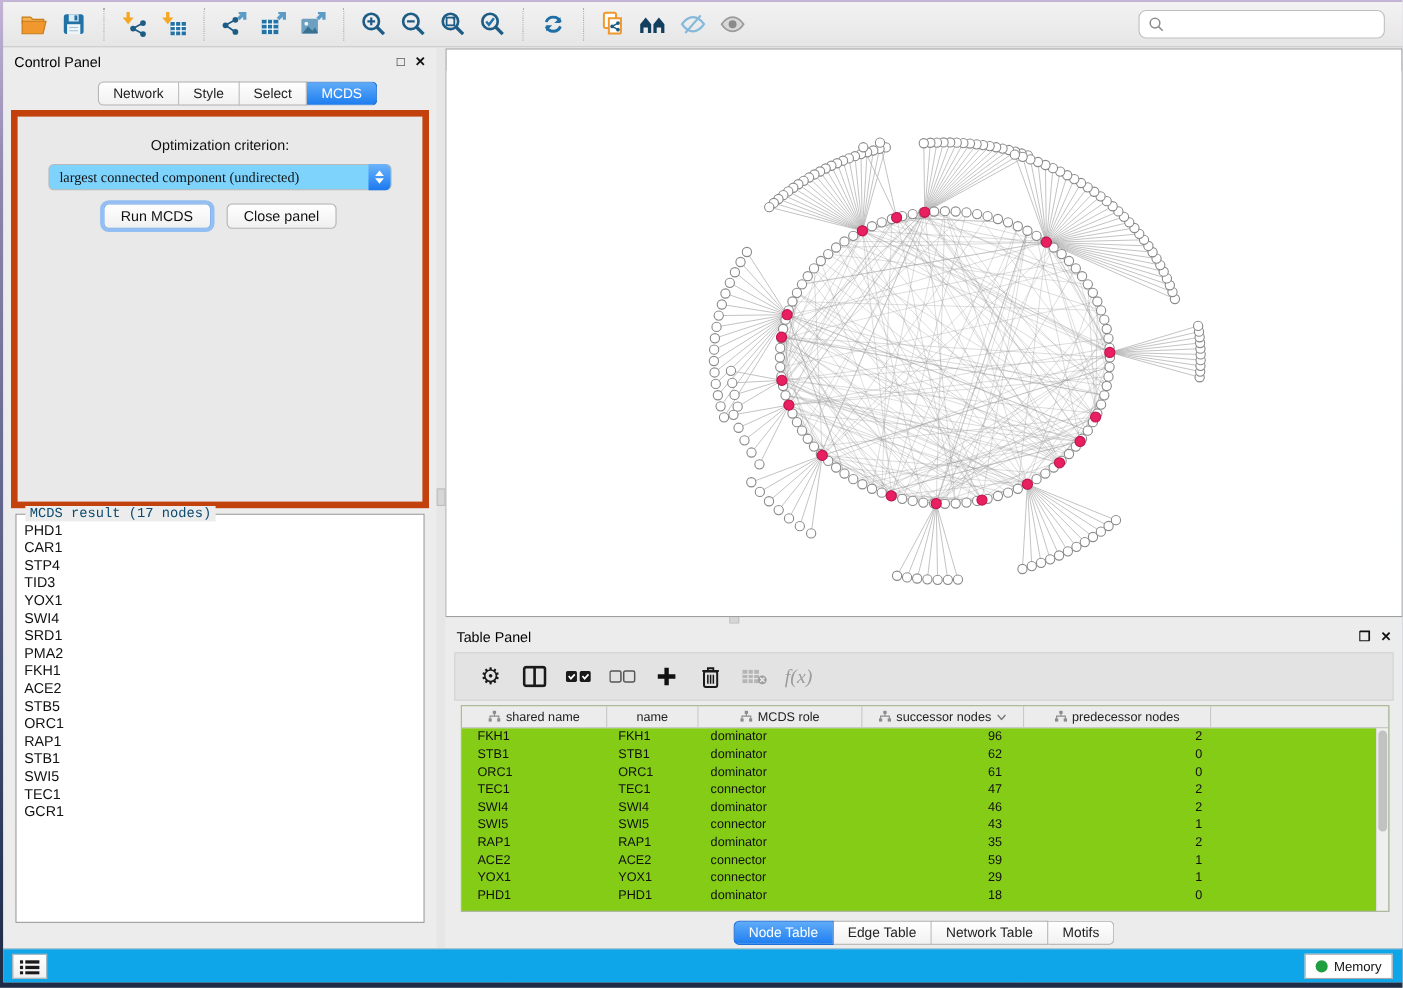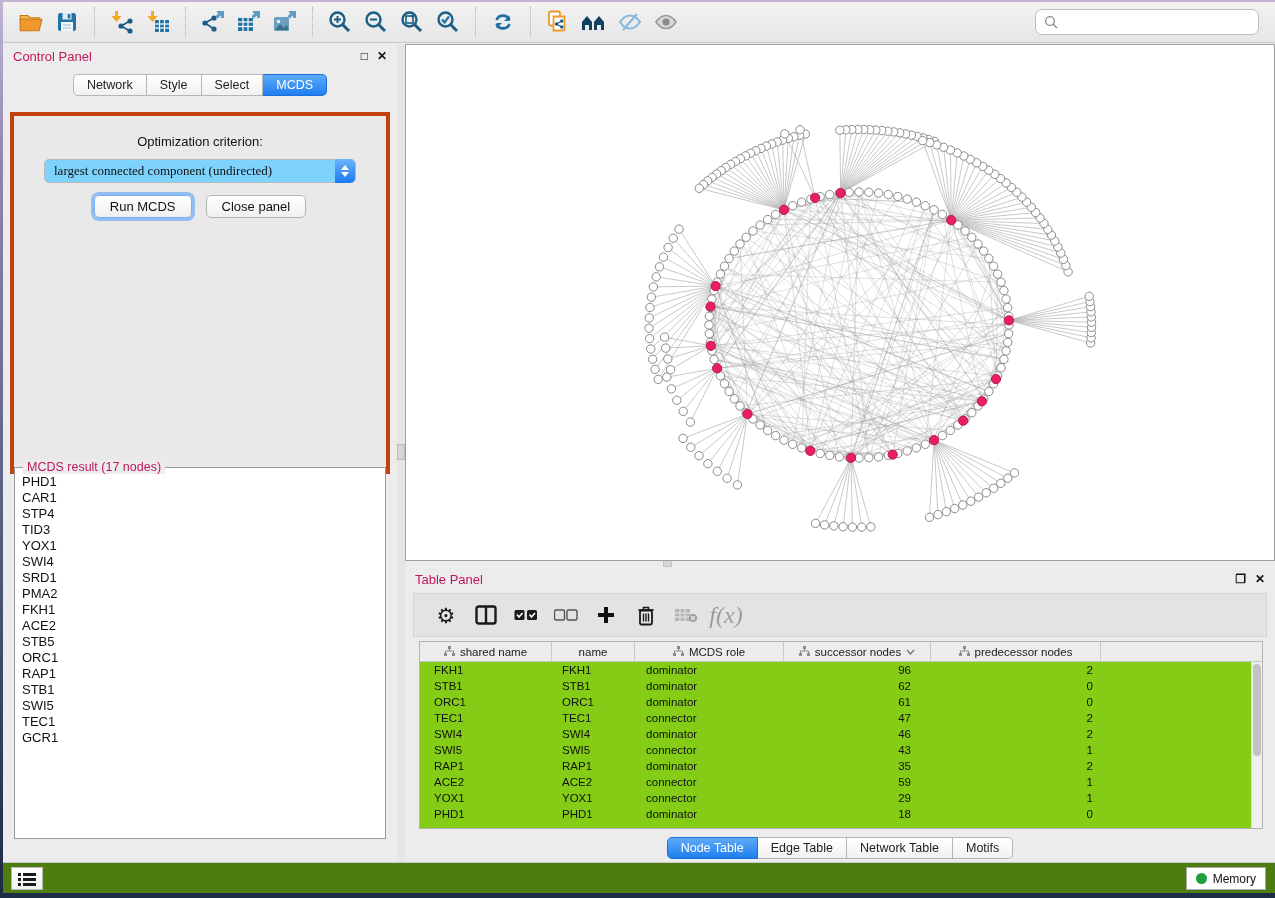--- a/index.html
+++ b/index.html
@@ -17,49 +17,49 @@
     align-items:center; justify-content:center; cursor:pointer; }
   .tsep { height:30px; border-left:1px dotted #adadad; margin:0 9px; }
   #search-wrap { margin-left:auto; margin-right:16px; width:224px; height:26px;
     background:#fff; border:1px solid #bfbfbf; border-radius:7px; display:flex; align-items:center; }
   #search-wrap svg { margin:0 6px 0 8px; }
   #search-input { border:none; outline:none; flex:1; height:20px; font-size:12px; background:transparent; }
 
   
   #control-panel { position:absolute; left:0; top:42px; width:394px; bottom:31px; background:#ececec; }
   .panel-head { height:24px; display:flex; align-items:center; padding:0 10px; }
-  .panel-title { font-size:13px; color:#be185d; }
+  .panel-title { font-size:13px; color:#000000; }
   .panel-controls { margin-left:auto; display:flex; gap:9px; }
   .panel-controls span { font-size:12px; font-weight:bold; color:#111; line-height:1; cursor:pointer; }
-  #cp-tabs { position:absolute; left:0; top:30px; width:100%; display:flex; justify-content:center;align-items:center; }
+  #cp-tabs { position:absolute; left:16px; top:30px; width:100%; display:flex; justify-content:center;align-items:center; }
   .seg { display:inline-flex; }
   .seg .tab { background:linear-gradient(#ffffff,#f1f1f1); border:1px solid #b6b6b6; border-left:none;
     padding:3px 13px; font-size:12.5px; color:#222; cursor:pointer; white-space:nowrap; }
   .seg .tab:first-child { border-left:1px solid #b6b6b6; border-radius:5px 0 0 5px; }
   .seg .tab:last-child { border-radius:0 5px 5px 0; }
   .seg .tab.active { background:linear-gradient(#5fabf8,#1e7ef0); color:#fff; border-color:#1d6fd8; }
   #cp-options { position:absolute; left:7px; right:7px; top:56px; height:362px;
-    background:#e9e9e9; border:4px solid #c2410c;margin-top:12px; }
+    background:#e9e9e9; border:6px solid #c2410c; }
   #opt-label { text-align:center; margin-top:18px; font-size:13px; color:#111; }
   #criterion-select { position:relative; margin:10px auto 0; width:312px; height:24px; background:#7dd3fc;
     border:1px solid #b9b9b9; border-radius:5px; font-size:13px; color:#111;
     display:flex; align-items:center; padding-left:9px; cursor:pointer;font-family:Liberation Serif, serif; }
   #criterion-stepper { position:absolute; right:0; top:-1px; width:20px; height:24px;
     background:linear-gradient(#6db4fa,#1a79f0); border-radius:0 5px 5px 0;
     display:flex; flex-direction:column; align-items:center; justify-content:center; gap:2px; }
   .chev-up { width:0; height:0; border-left:4px solid transparent; border-right:4px solid transparent; border-bottom:5px solid #fff; }
   .chev-dn { width:0; height:0; border-left:4px solid transparent; border-right:4px solid transparent; border-top:5px solid #fff; }
   #cp-buttons { display:flex; justify-content:center; gap:14px; margin-top:12px; }
   .btn { background:linear-gradient(#ffffff,#f0f0f0); border:1px solid #b5b5b5; border-radius:5px;
     padding:3px 15px; font-size:13px; color:#111; cursor:pointer; }
   .btn.focused { box-shadow:0 0 0 3px rgba(77,155,248,.55); border-color:#7aaef0; }
   #mcds-box { position:absolute; left:11px; right:11px; top:423px; height:372px;
     background:#fff; border:1px solid #9a9a9a; }
   #mcds-legend { position:absolute; left:8px; top:-8px; background:#ececec; padding:0 4px;
-    font-size:12.5px; color:#be185d; }
+    font-size:12.5px; color:#0c4a6e;font-family:Liberation Mono, monospace; }
   #mcds-list { list-style:none; padding:6px 0 0 7px; }
   #mcds-list li { font-size:13px; color:#111; line-height:16px; }
 
   
   #v-splitter { position:absolute; left:394px; top:42px; width:8px; bottom:31px; background:#e6e6e6; }
   #v-splitter .grip { position:absolute; left:0; top:400px; width:8px; height:16px;
     background:#d6d6d6; border:1px solid #bdbdbd; }
   #h-splitter { position:absolute; left:402px; right:0; top:559px; height:6px; background:#ececec; }
   #h-splitter .grip { position:absolute; left:258px; top:-3px; width:9px; height:9px;
     background:#d6d6d6; border:1px solid #c2c2c2; }
@@ -74,21 +74,21 @@
   #net-content { position:absolute; left:0; right:0; top:19px; bottom:0; background:#fff; overflow:hidden; }
   #graph { position:absolute; left:0; top:0; }
 
   
   #table-panel { position:absolute; left:402px; right:0; top:565px; bottom:31px; background:#ececec; }
   #tp-toolbar { position:absolute; left:8px; right:8px; top:26px; height:44px;
     background:#e3e3e3; border:1px solid #d4d4d4; display:flex; align-items:center; padding-left:14px; gap:4px; }
   .tp-btn { width:36px; height:34px; background:transparent; border:none; display:flex;
     align-items:center; justify-content:center; cursor:pointer; }
   .gear-glyph { font-size:21px; color:#1a1a1a; line-height:1; }
-  .fx { font-family:"Liberation Serif", serif; font-style:italic; font-size:24px; color:#9c9c9c; }
+  .fx { font-family:"Liberation Serif", serif; font-style:italic; font-size:18px; color:#9c9c9c; }
   #table-box { position:absolute; left:14px; right:12px; top:74px; height:188px;
     background:#84cc16; border:1px solid #b3b3b3; }
   #thead { display:flex; height:20px; background:#ececec; border-bottom:1px solid #c6c6c6; }
   .hcell { display:flex; align-items:center; justify-content:center; gap:5px;
     border-right:1px solid #c9c9c9; font-size:11.5px; color:#222; overflow:hidden; }
   .hcell:nth-child(1){ width:132px; } .hcell:nth-child(2){ width:83px; }
   .hcell:nth-child(3){ width:149px; } .hcell:nth-child(4){ width:147px; }
   .hcell:nth-child(5){ width:170px; } .hcell:nth-child(6){ flex:1; border-right:none; }
   #tbody { position:absolute; left:0; right:11px; top:20px; bottom:0; overflow:hidden; }
   .trow { display:flex; height:16px; align-items:center; }
@@ -98,21 +98,21 @@
   .tcell:nth-child(3){ width:149px; padding-left:11px; }
   .tcell:nth-child(4){ width:147px; text-align:right; padding-right:20px; }
   .tcell:nth-child(5){ width:170px; text-align:right; padding-right:8px; }
   #tscroll { position:absolute; right:0; top:20px; bottom:0; width:11px;
     background:#efefef; border-left:1px solid #dcdcdc; }
   #tscroll .thumb { position:absolute; left:1px; right:1px; top:2px; height:92px;
     background:#c2c2c2; border-radius:5px; }
   #tp-tabs { position:absolute; left:0; right:0; bottom:3px; display:flex; justify-content:center; }
 
   
-  #status-bar { position:absolute; left:0; right:0; bottom:0; height:31px; background:#4d7c0f;
+  #status-bar { position:absolute; left:0; right:0; bottom:0; height:31px; background:#0ea5e9;
     border-top:1px solid #c9c9c9; }
   #list-button { position:absolute; left:8px; top:4px; width:32px; height:23px;
     background:linear-gradient(#fff,#f0f0f0); border:1px solid #b9b9b9; display:flex;
     align-items:center; justify-content:center; cursor:pointer; }
   #memory-button { position:absolute; right:9px; top:4px; height:23px;
     background:#fff; border:1px solid #a9a9a9; display:flex; align-items:center;
     padding:0 9px; gap:6px; font-size:12px; color:#111; cursor:pointer; }
   #memory-dot { width:11px; height:11px; border-radius:50%; }
 </style>
 </head>

